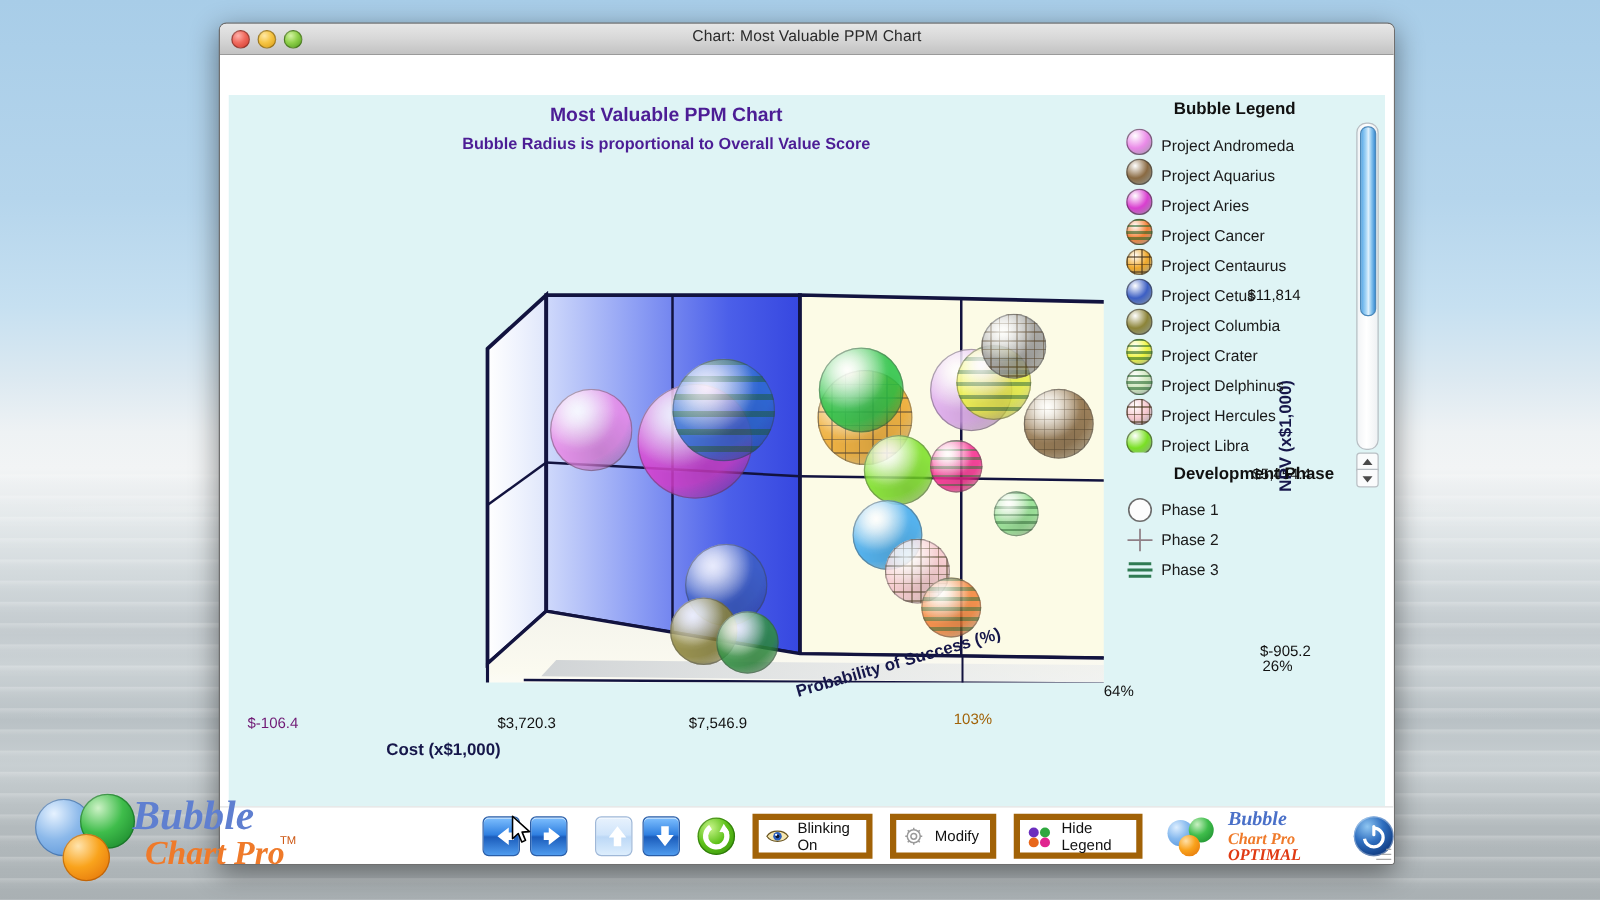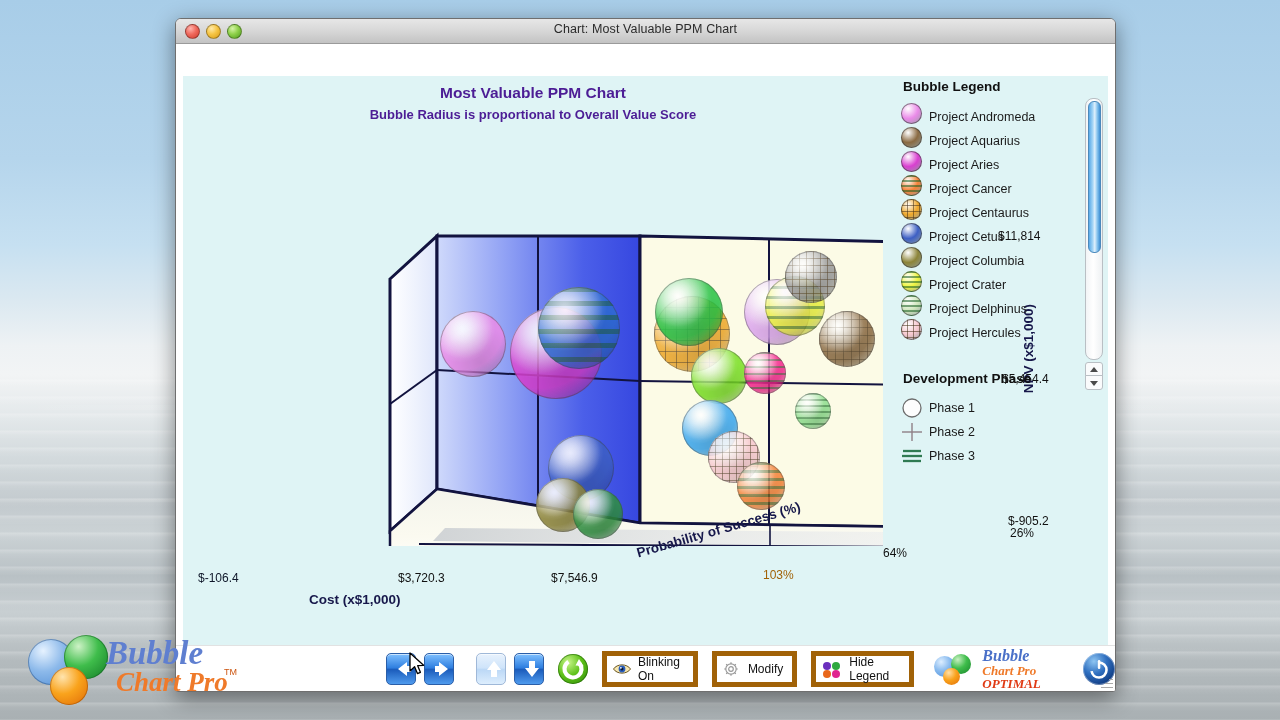--- a/index.html
+++ b/index.html
@@ -60,21 +60,21 @@
   #plot3d svg{position:absolute;left:0;top:0;}
 
   .bub{position:absolute;border-radius:50%;}
   .gloss{position:absolute;inset:0;border-radius:50%;
     background:radial-gradient(circle at 32% 26%,rgba(255,255,255,.78) 0%,rgba(255,255,255,.30) 26%,rgba(255,255,255,0) 52%),
                radial-gradient(circle at 62% 78%,rgba(0,0,0,.13) 0%,rgba(0,0,0,0) 55%);}
   .ring{position:absolute;inset:0;border-radius:50%;box-shadow:inset 0 0 0 1px rgba(60,60,60,.45);}
 
   
   #legend-panel{position:absolute;left:712px;top:0;width:213px;height:570px;}
-  #bubble-legend-title,#phase-legend-title{font-size:13.5px;font-weight:bold;color:#111;}
+  #bubble-legend-title,#phase-legend-title{font-size:13.5px;font-weight:bold;color:#111;margin-left:36px;}
   #bubble-legend-title{position:absolute;left:8px;top:3px;}
   .legend-list{position:absolute;left:6px;top:28px;width:185px;}
   .legend-row{display:flex;align-items:flex-end;height:24px;}
   .legend-swatch{width:21px;height:21px;border-radius:50%;position:relative;flex:0 0 auto;
     box-shadow:inset 0 0 0 1px rgba(50,50,50,.55);}
   .legend-label{margin-left:7px;font-size:12.5px;color:#1a1a1a;white-space:nowrap;}
   #bubble-legend-clip{position:absolute;left:0;top:24px;width:200px;height:262px;overflow:hidden;}
   #phase-legend-title{position:absolute;left:8px;top:295px;}
   #phase-list{position:absolute;left:6px;top:320px;width:185px;}
   .phase-row{display:flex;align-items:center;height:24px;}
@@ -315,21 +315,21 @@
             </div>
           </div>
 
         <div style="position:absolute;left:815px;top:153px;font-size:12px;color:#111;">$11,814</div>
         <div style="position:absolute;left:819px;top:296px;font-size:12px;color:#111;">$5,454.4</div>
         <div style="position:absolute;left:825px;top:438px;font-size:12px;color:#111;">$-905.2</div>
         <div style="position:absolute;left:827px;top:450px;font-size:12px;color:#111;">26%</div>
         <div style="position:absolute;left:700px;top:470px;font-size:12px;color:#111;">64%</div>
         <div style="position:absolute;left:580px;top:492px;font-size:12px;color:#a16207;">103%</div>
 
-        <div style="position:absolute;left:15px;top:495px;font-size:12px;color:#0f172a;">$-106.4</div>
+        <div style="position:absolute;left:15px;top:495px;font-size:12px;color:#701a75;">$-106.4</div>
         <div style="position:absolute;left:195px;top:495px;font-size:12px;color:#111;margin-left:20px;">$3,720.3</div>
         <div style="position:absolute;left:368px;top:495px;font-size:12px;color:#111;">$7,546.9</div>
 
         <div style="position:absolute;left:126px;top:516px;font-size:13.5px;font-weight:bold;color:#16174a;">Cost (x$1,000)</div>
         <div style="position:absolute;left:838px;top:228px;font-size:13.5px;font-weight:bold;color:#16174a;
                     writing-mode:vertical-rl;transform:rotate(180deg);white-space:nowrap;">NPV (x$1,000)</div>
         <div style="position:absolute;left:452px;top:470px;font-size:13.5px;font-weight:bold;color:#16174a;
                     transform:rotate(-16deg);transform-origin:left top;white-space:nowrap;">Probability of Success (%)</div>
       </div>
 
@@ -380,20 +380,24 @@
                 <span class="legend-swatch" style="background:radial-gradient(circle at 34% 27%,#ffffff 0%,#cfe6bd 48%,rgba(0,0,0,.35) 100%);">
                   <span style="position:absolute;inset:0;border-radius:50%;background:repeating-linear-gradient(to bottom,rgba(25,95,35,.55) 0px, rgba(25,95,35,.55) 2px,rgba(0,0,0,0) 2px, rgba(0,0,0,0) 5px);"></span>
                 </span>
                 <span class="legend-label">Project Delphinus</span>
               </div>
               <div class="legend-row">
                 <span class="legend-swatch" style="background:radial-gradient(circle at 34% 27%,#ffffff 0%,#f7c8cf 48%,rgba(0,0,0,.35) 100%);">
                   <span style="position:absolute;inset:0;border-radius:50%;background:repeating-linear-gradient(to bottom,rgba(70,50,25,.55) 0px,rgba(70,50,25,.55) 1.2px,rgba(0,0,0,0) 1.2px,rgba(0,0,0,0) 6px),repeating-linear-gradient(to right,rgba(70,50,25,.55) 0px,rgba(70,50,25,.55) 1.2px,rgba(0,0,0,0) 1.2px,rgba(0,0,0,0) 6px);"></span>
                 </span>
                 <span class="legend-label">Project Hercules</span>
+              </div>
+              <div class="legend-row">
+                <span class="legend-swatch" style="background:radial-gradient(circle at 34% 27%,#ffffff 0%,#7ae024 48%,rgba(0,0,0,.35) 100%);"></span>
+                <span class="legend-label">Project Libra</span>
               </div>
             </div>
         </div>
 
         <div id="legend-scrollbar">
           <div id="legend-scroll-thumb"></div>
         </div>
         <div class="sb-arrow" id="sb-up">
             <i></i>
           </div>

